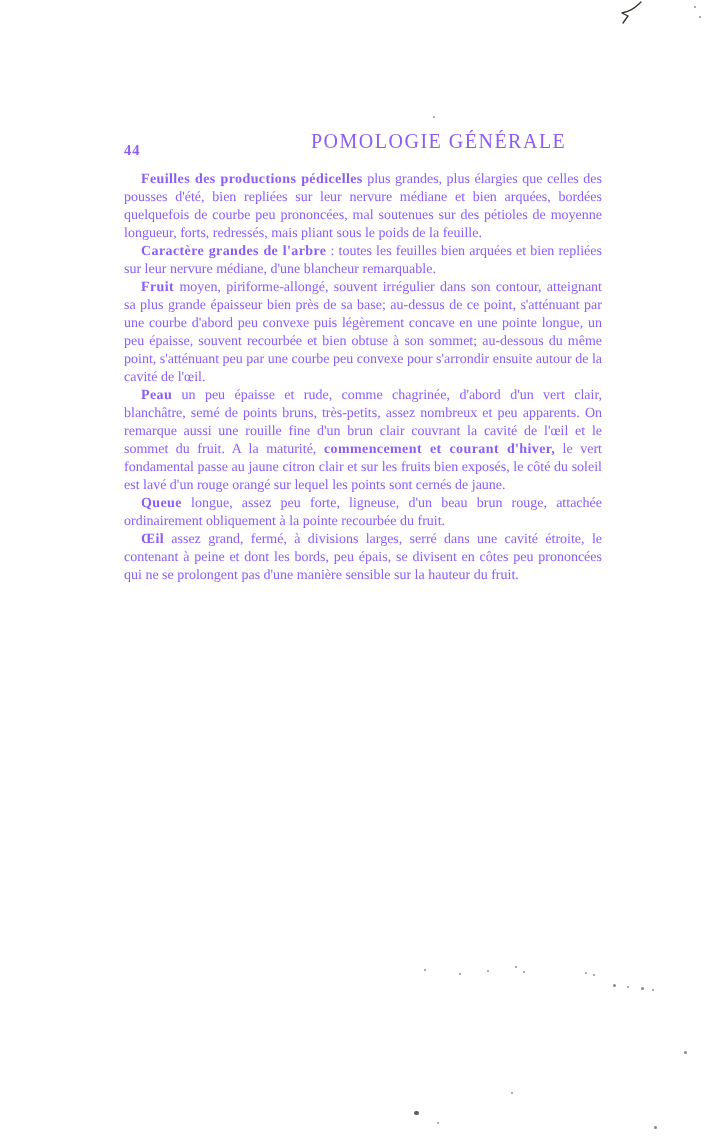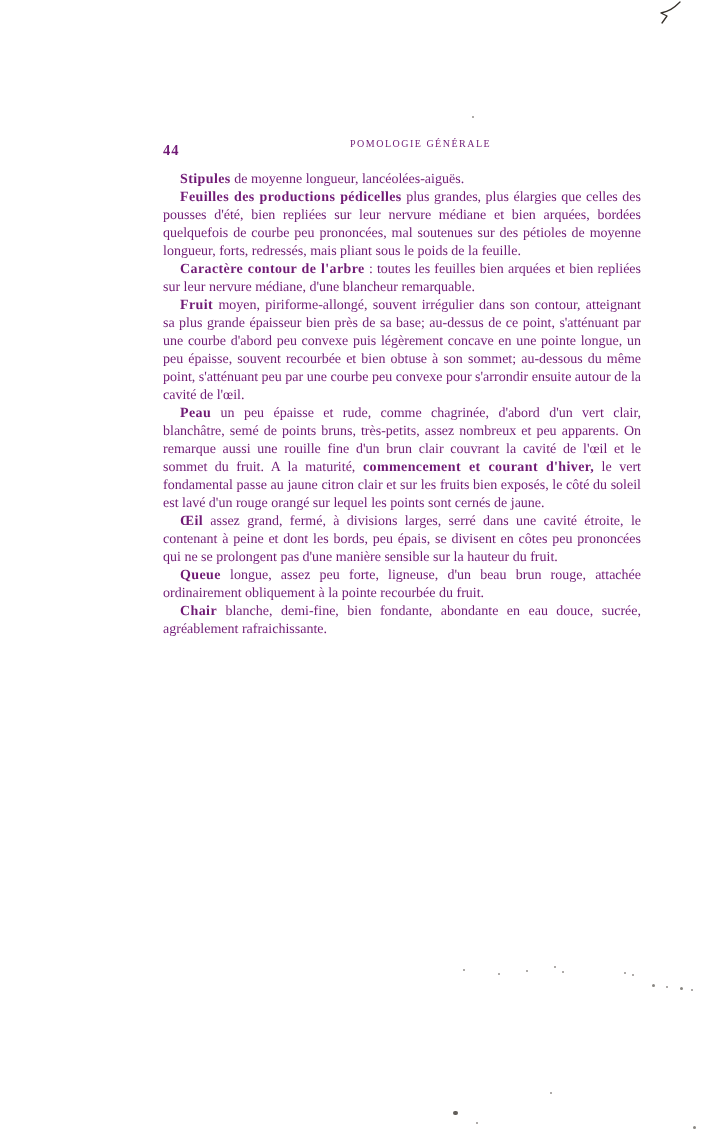--- a/index.html
+++ b/index.html
@@ -5,30 +5,29 @@
   html, body { margin:0; padding:0; }
   body {
     width:707px; height:1146px;
     background:#ffffff;
     font-family:"Liberation Serif", serif;
     position:relative;
     overflow:hidden;
   }
   .page {
     position:absolute; inset:0;
-    color:#701a75;
-    margin-left:39px;
+    color:#8b5cf6;
   }
   .header-num {
     position:absolute; left:124px; top:142px;
     font-size:14.5px; font-weight:bold; letter-spacing:1px;
   }
   .header-title {
-    position:absolute; left:311px; top:138px;
-    font-size:10px; letter-spacing:1.5px;
+    position:absolute; left:311px; top:130px;
+    font-size:20px; letter-spacing:1.5px;
     white-space:nowrap;
     font-family:Liberation Serif, serif;
   }
   .body-text {
     position:absolute; left:124px; top:171px; width:478px;
     font-size:14px; line-height:18px;
     text-align:justify;
     text-rendering:geometricPrecision;
   }
   .para { margin:0; text-indent:17px; }
@@ -49,28 +48,26 @@
 <div class="page">
 
   <svg class="pen-mark" width="38" height="28" viewBox="0 0 38 28">
     <path d="M31,2 C24,9 20,11 12,13 L18,16 L13,23" fill="none" stroke="#35302a" stroke-width="1.3" stroke-linecap="round" stroke-linejoin="round"></path>
   </svg>
 
   <span class="header-num">44</span>
   <span class="header-title">POMOLOGIE GÉNÉRALE</span>
 
   <div class="body-text">
-    <p class="para"><b class="lead">Stipules</b><span> de moyenne longueur, lancéolées-aiguës.</span></p>
     <p class="para"><b class="lead">Feuilles des productions pédicelles</b><span> plus grandes, plus élargies que celles des pousses d'été, bien repliées sur leur nervure médiane et bien arquées, bordées quelquefois de courbe peu prononcées, mal soutenues sur des pétioles de moyenne longueur, forts, redressés, mais pliant sous le poids de la feuille.</span></p>
-    <p class="para"><b class="lead">Caractère contour de l'arbre</b><span> : toutes les feuilles bien arquées et bien repliées sur leur nervure médiane, d'une blancheur remarquable.</span></p>
+    <p class="para"><b class="lead">Caractère grandes de l'arbre</b><span> : toutes les feuilles bien arquées et bien repliées sur leur nervure médiane, d'une blancheur remarquable.</span></p>
     <p class="para"><b class="lead">Fruit</b><span> moyen, piriforme-allongé, souvent irrégulier dans son contour, atteignant sa plus grande épaisseur bien près de sa base; au-dessus de ce point, s'atténuant par une courbe d'abord peu convexe puis légèrement concave en une pointe longue, un peu épaisse, souvent recourbée et bien obtuse à son sommet; au-dessous du même point, s'atténuant peu par une courbe peu convexe pour s'arrondir ensuite autour de la cavité de l'œil.</span></p>
     <p class="para"><b class="lead">Peau</b><span> un peu épaisse et rude, comme chagrinée, d'abord d'un vert clair, blanchâtre, semé de points bruns, très-petits, assez nombreux et peu apparents. On remarque aussi une rouille fine d'un brun clair couvrant la cavité de l'œil et le sommet du fruit. A la maturité, </span><b class="lead">commencement et courant d'hiver,</b><span> le vert fondamental passe au jaune citron clair et sur les fruits bien exposés, le côté du soleil est lavé d'un rouge orangé sur lequel les points sont cernés de jaune.</span></p>
+    <p class="para"><b class="lead">Queue</b><span> longue, assez peu forte, ligneuse, d'un beau brun rouge, attachée ordinairement obliquement à la pointe recourbée du fruit.</span></p>
     <p class="para"><b class="lead">Œil</b><span> assez grand, fermé, à divisions larges, serré dans une cavité étroite, le contenant à peine et dont les bords, peu épais, se divisent en côtes peu prononcées qui ne se prolongent pas d'une manière sensible sur la hauteur du fruit.</span></p>
-    <p class="para"><b class="lead">Queue</b><span> longue, assez peu forte, ligneuse, d'un beau brun rouge, attachée ordinairement obliquement à la pointe recourbée du fruit.</span></p>
-    <p class="para"><b class="lead">Chair</b><span> blanche, demi-fine, bien fondante, abondante en eau douce, sucrée, agréablement rafraichissante.</span></p>
   </div>
 
   <div class="speck" style="left:433px;top:116px;"></div>
   <div class="speck" style="left:694px;top:6px;"></div>
   <div class="speck" style="left:699px;top:16px;"></div>
   <div class="speck" style="left:424px;top:969px;"></div>
   <div class="speck" style="left:459px;top:973px;"></div>
   <div class="speck" style="left:487px;top:970px;"></div>
   <div class="speck" style="left:515px;top:966px;"></div>
   <div class="speck" style="left:523px;top:971px;"></div>

